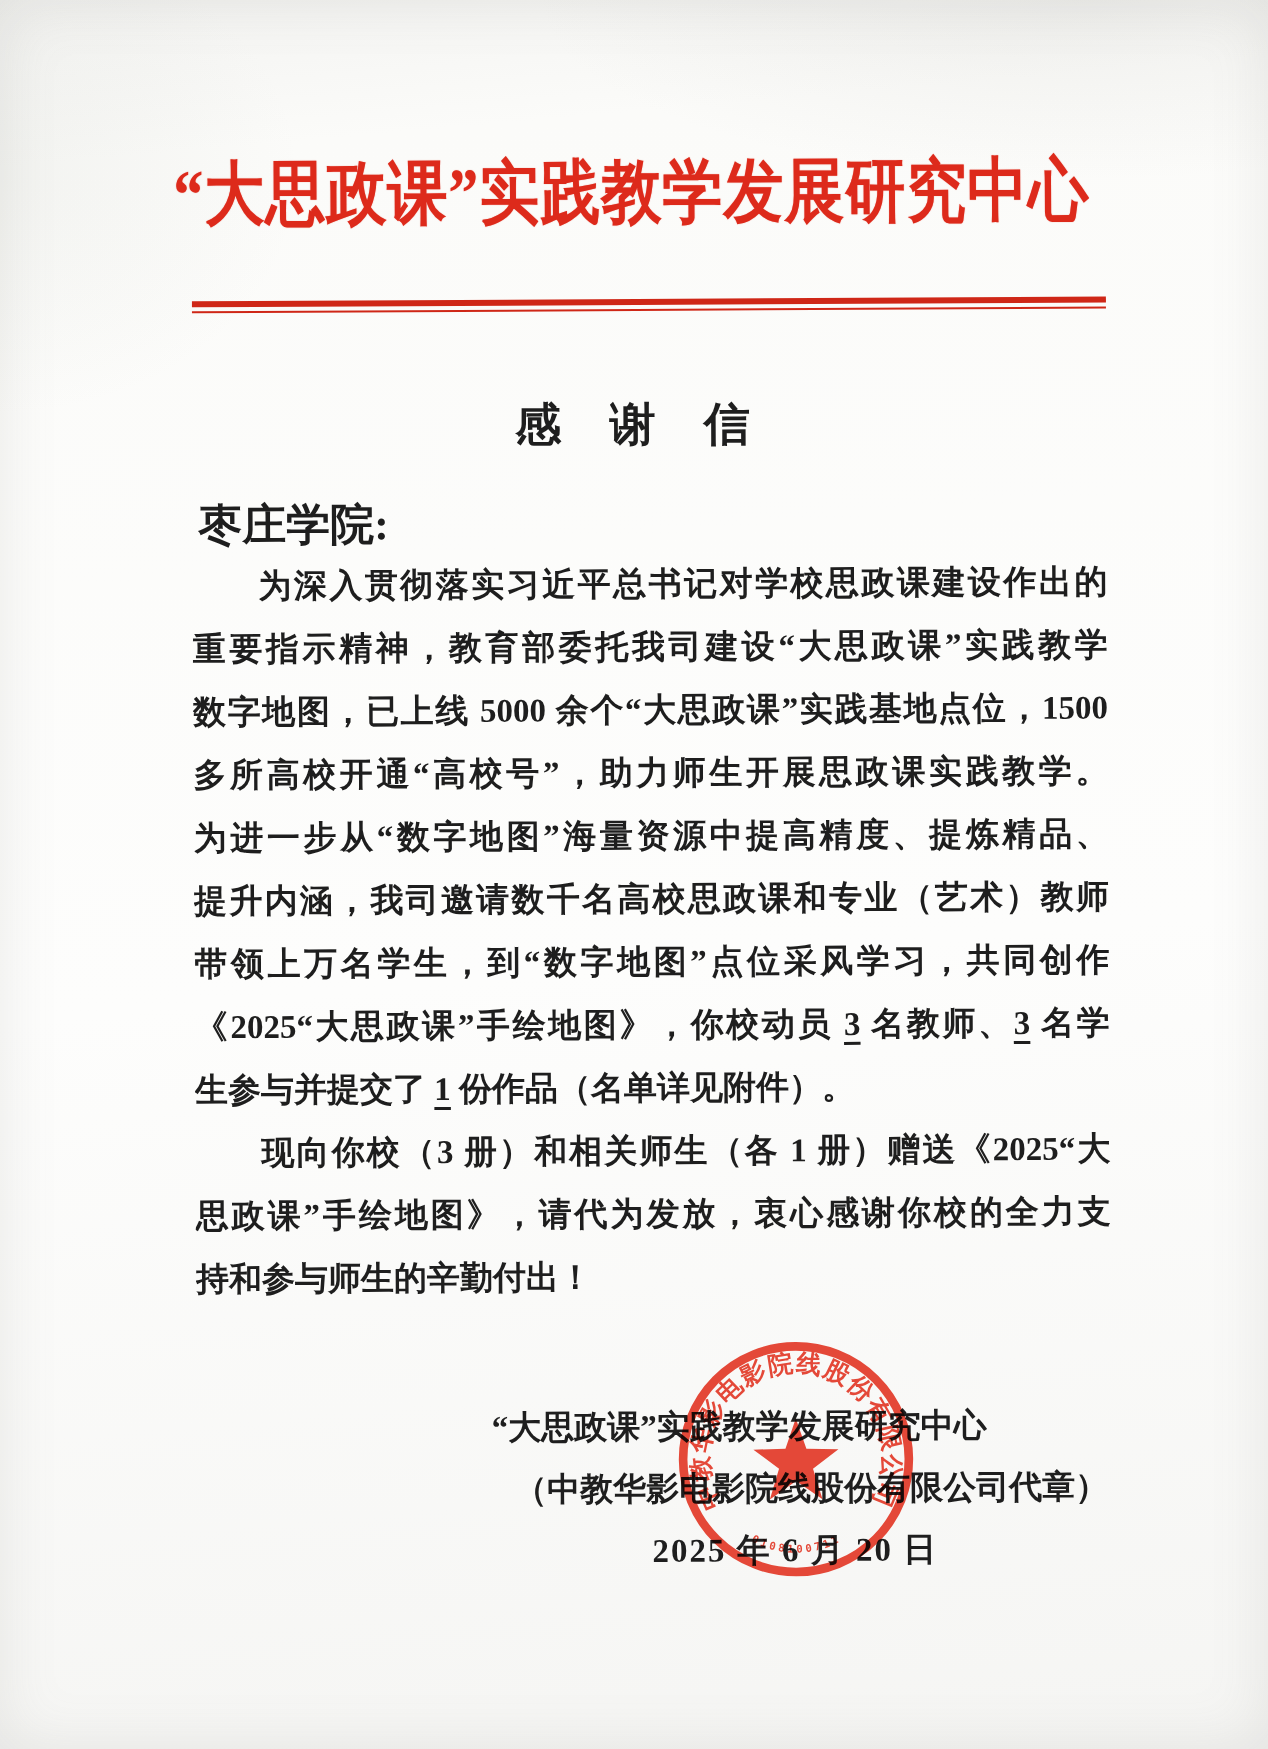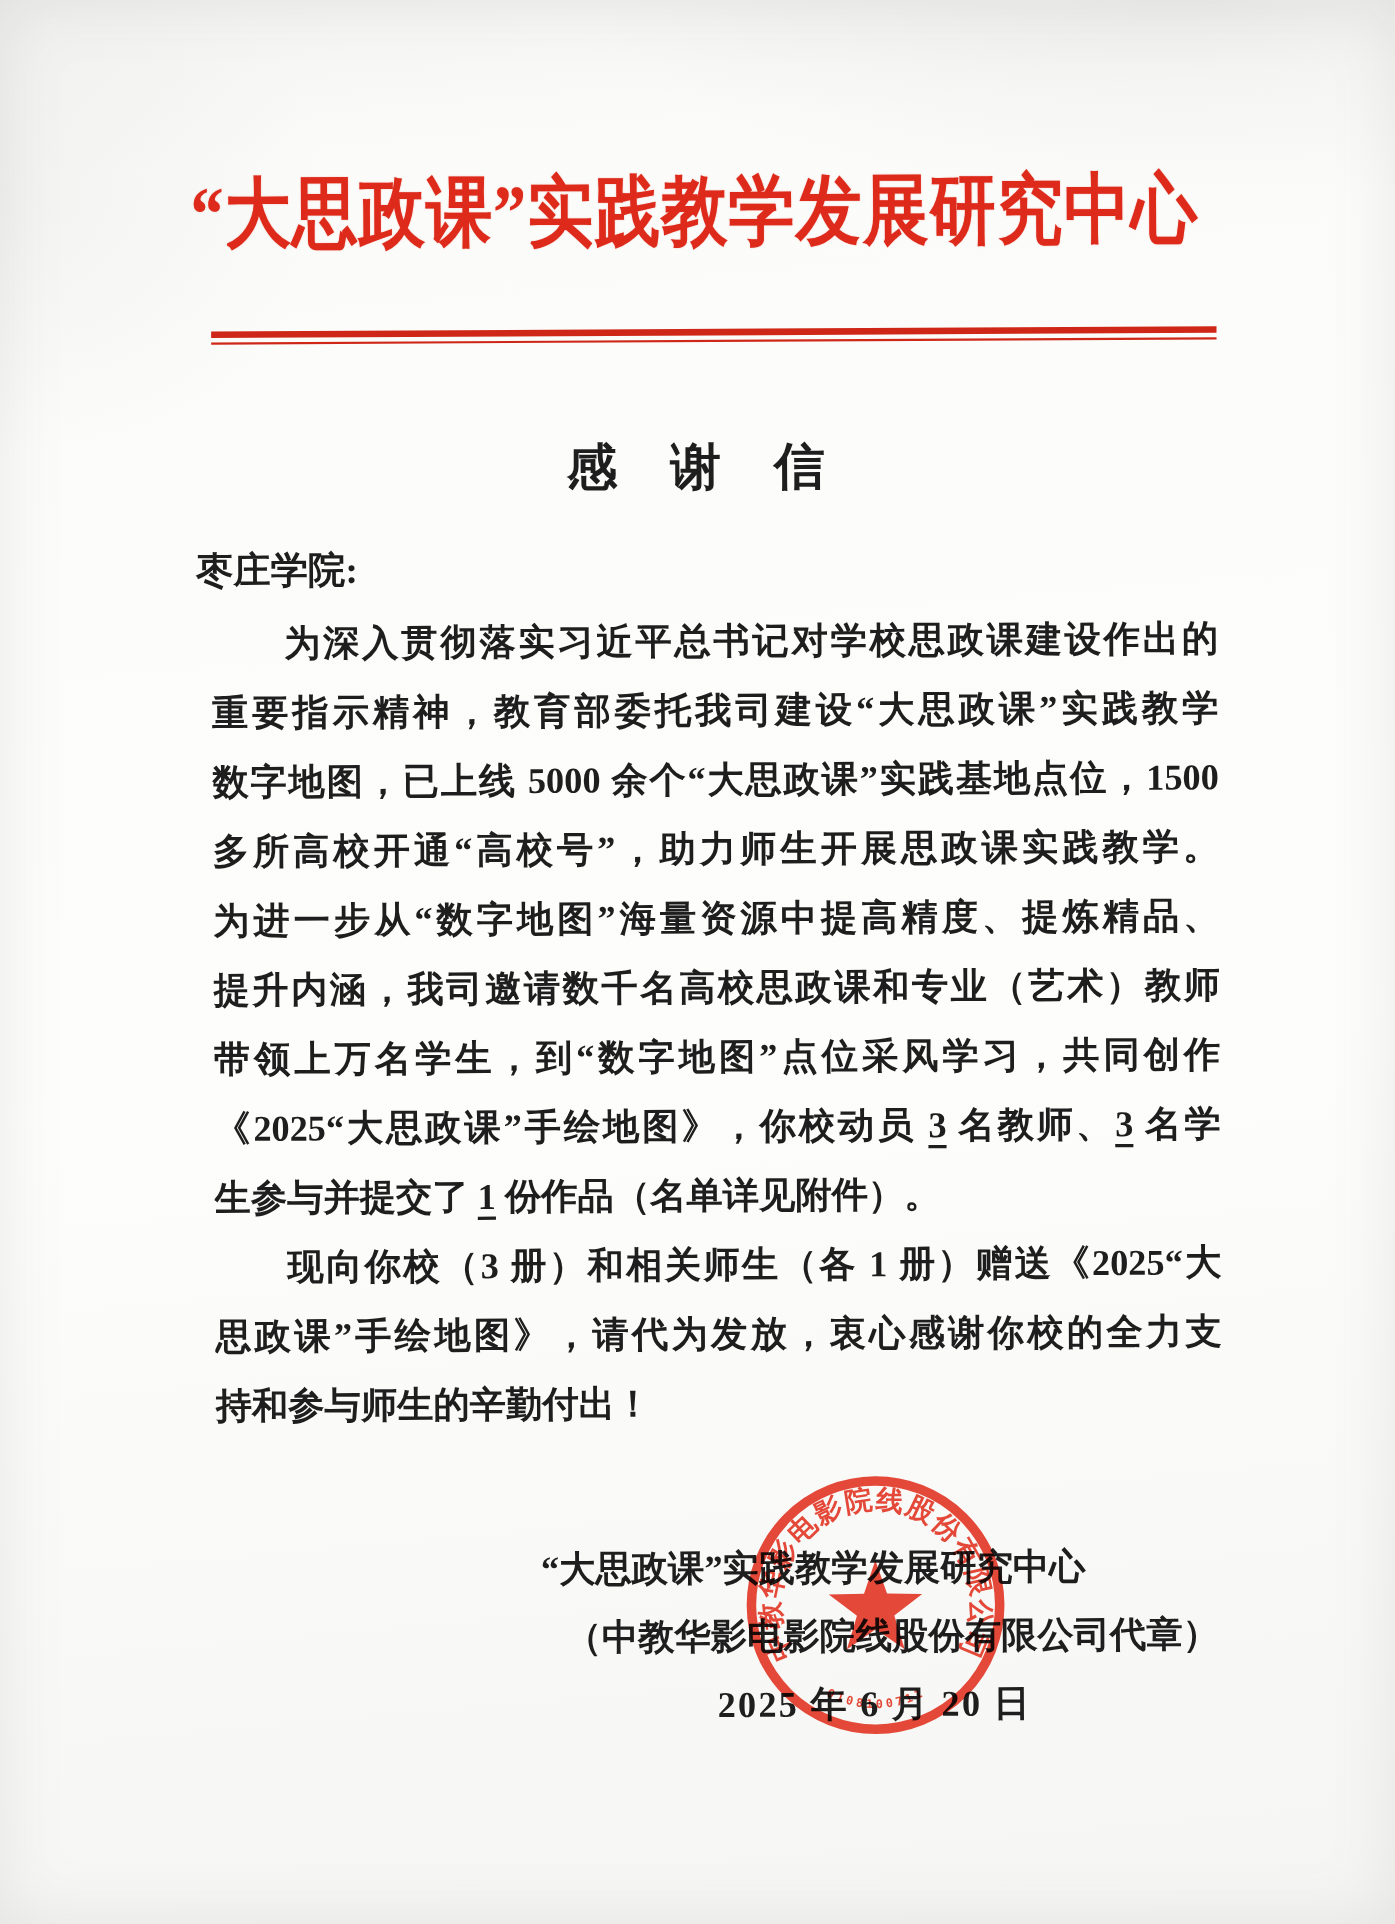--- a/index.html
+++ b/index.html
@@ -32,22 +32,22 @@
   .divider.thin{top:309px;height:2px;}
 
   .letter-title{
     position:absolute;left:0;top:394px;width:100%;
     text-align:center;font-size:46px;font-weight:bold;color:#1e1e1e;
     letter-spacing:1.05em;padding-left:1.05em;box-sizing:border-box;
     white-space:nowrap;
   }
 
   .salutation{
-    position:absolute;left:179px;top:494px;
-    font-size:34px;font-weight:600;color:#1e1e1e;white-space:nowrap;
+    position:absolute;left:199px;top:494px;
+    font-size:44px;font-weight:600;color:#1e1e1e;white-space:nowrap;
   }
 
   .body-block{
     position:absolute;left:193px;top:553px;width:915px;
     font-size:33px;font-weight:600;color:#1e1e1e;
   }
   .bline{
     height:63px;line-height:63px;overflow:hidden;
     text-align:justify;
   }

